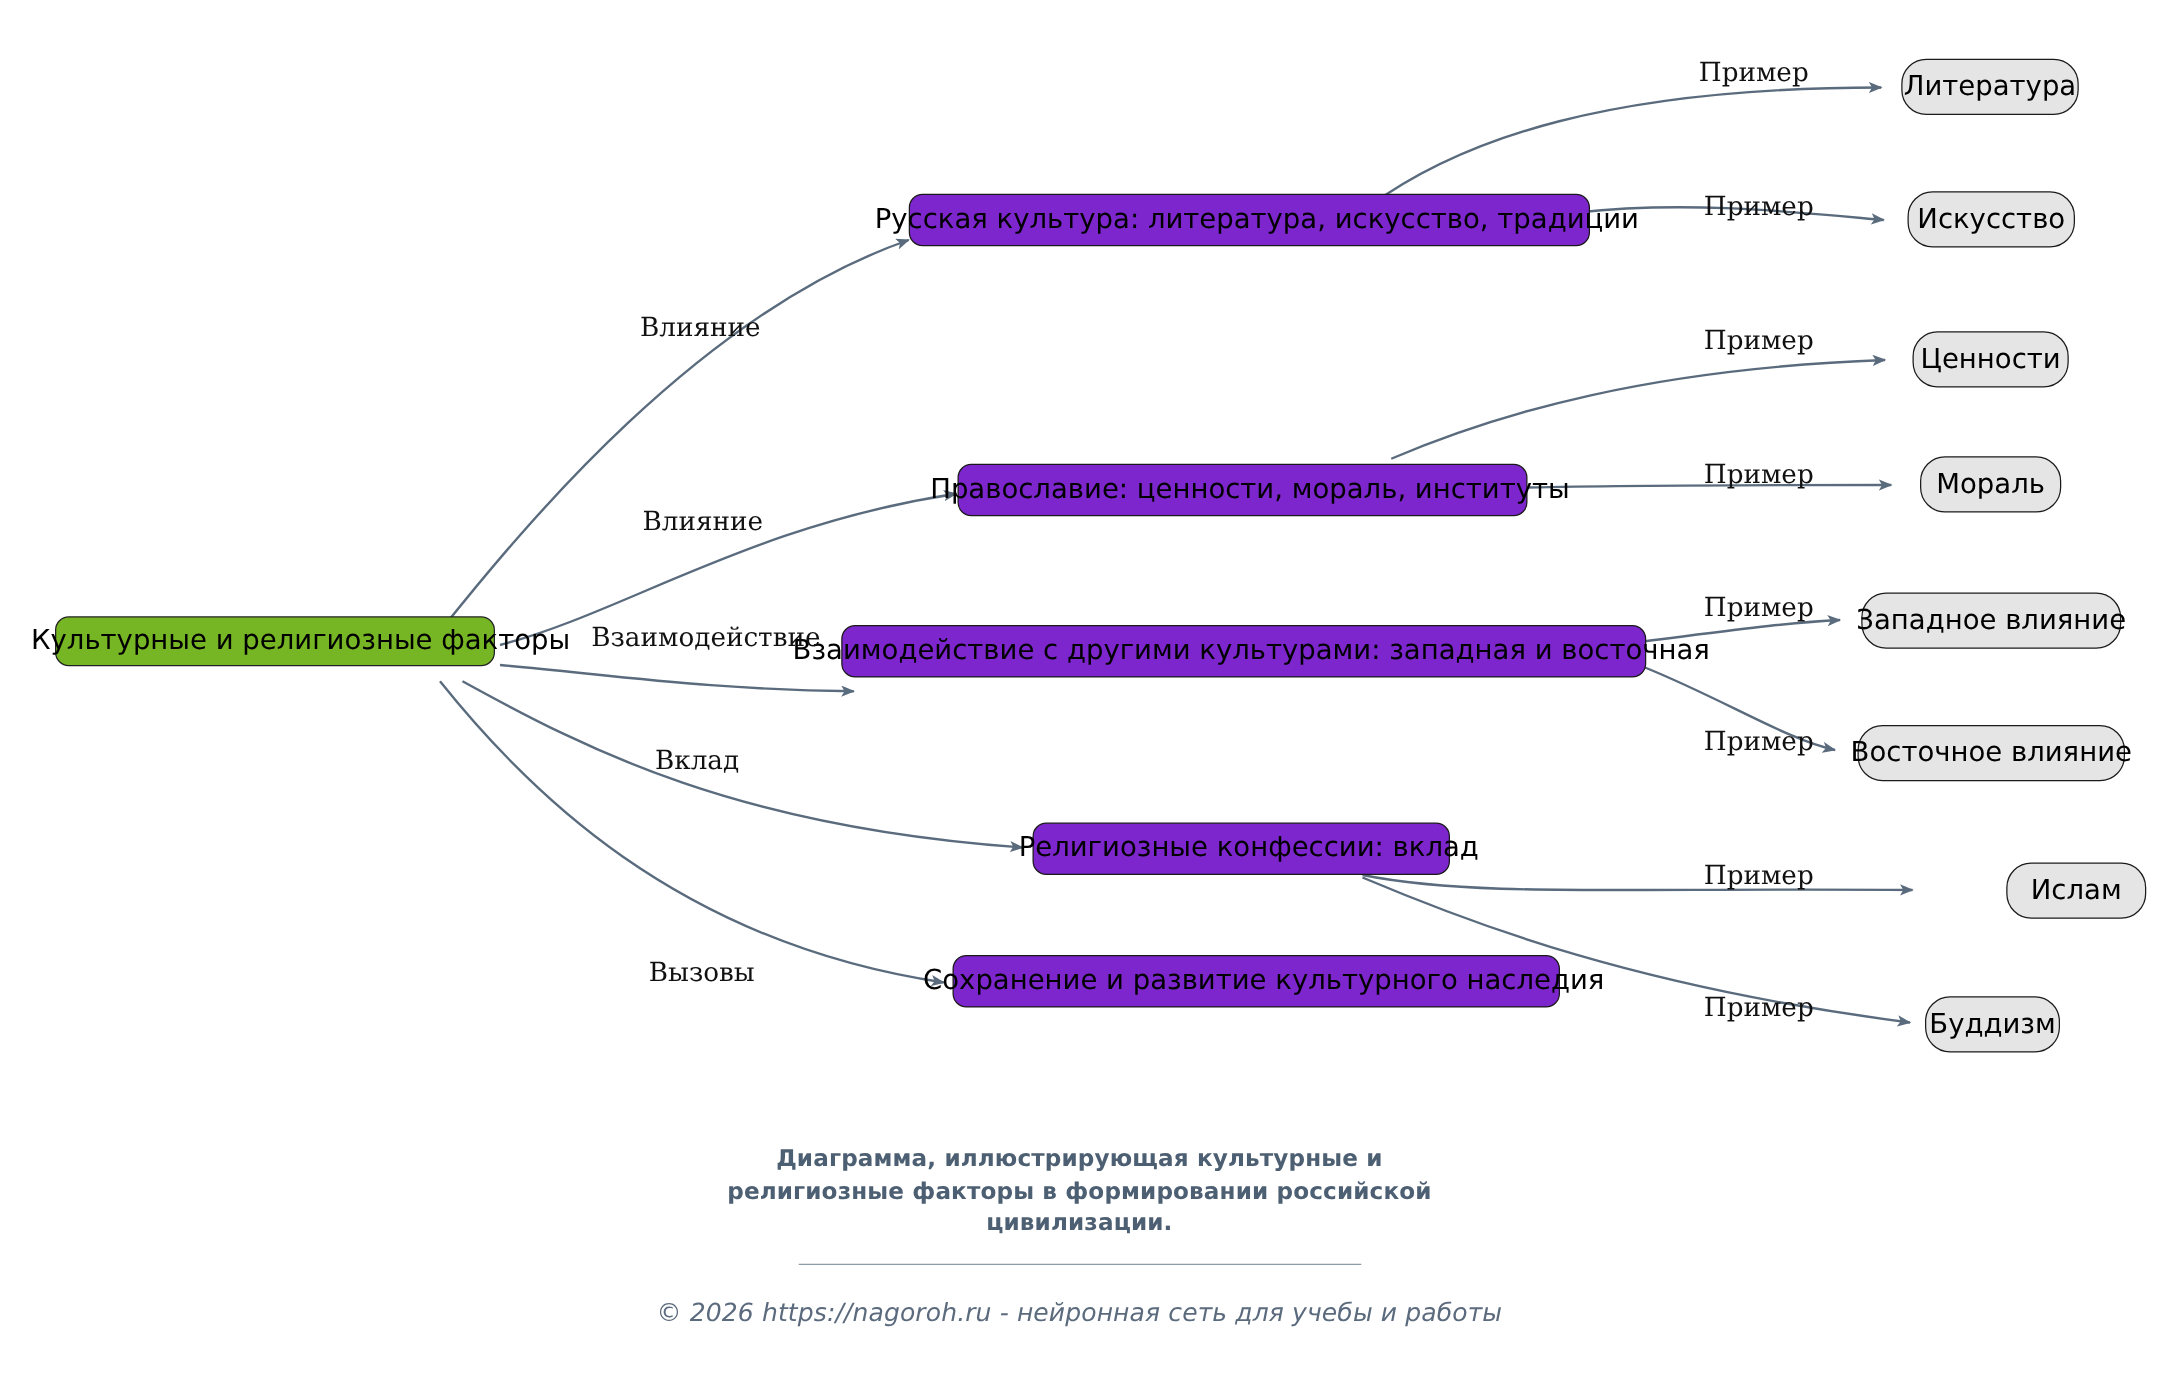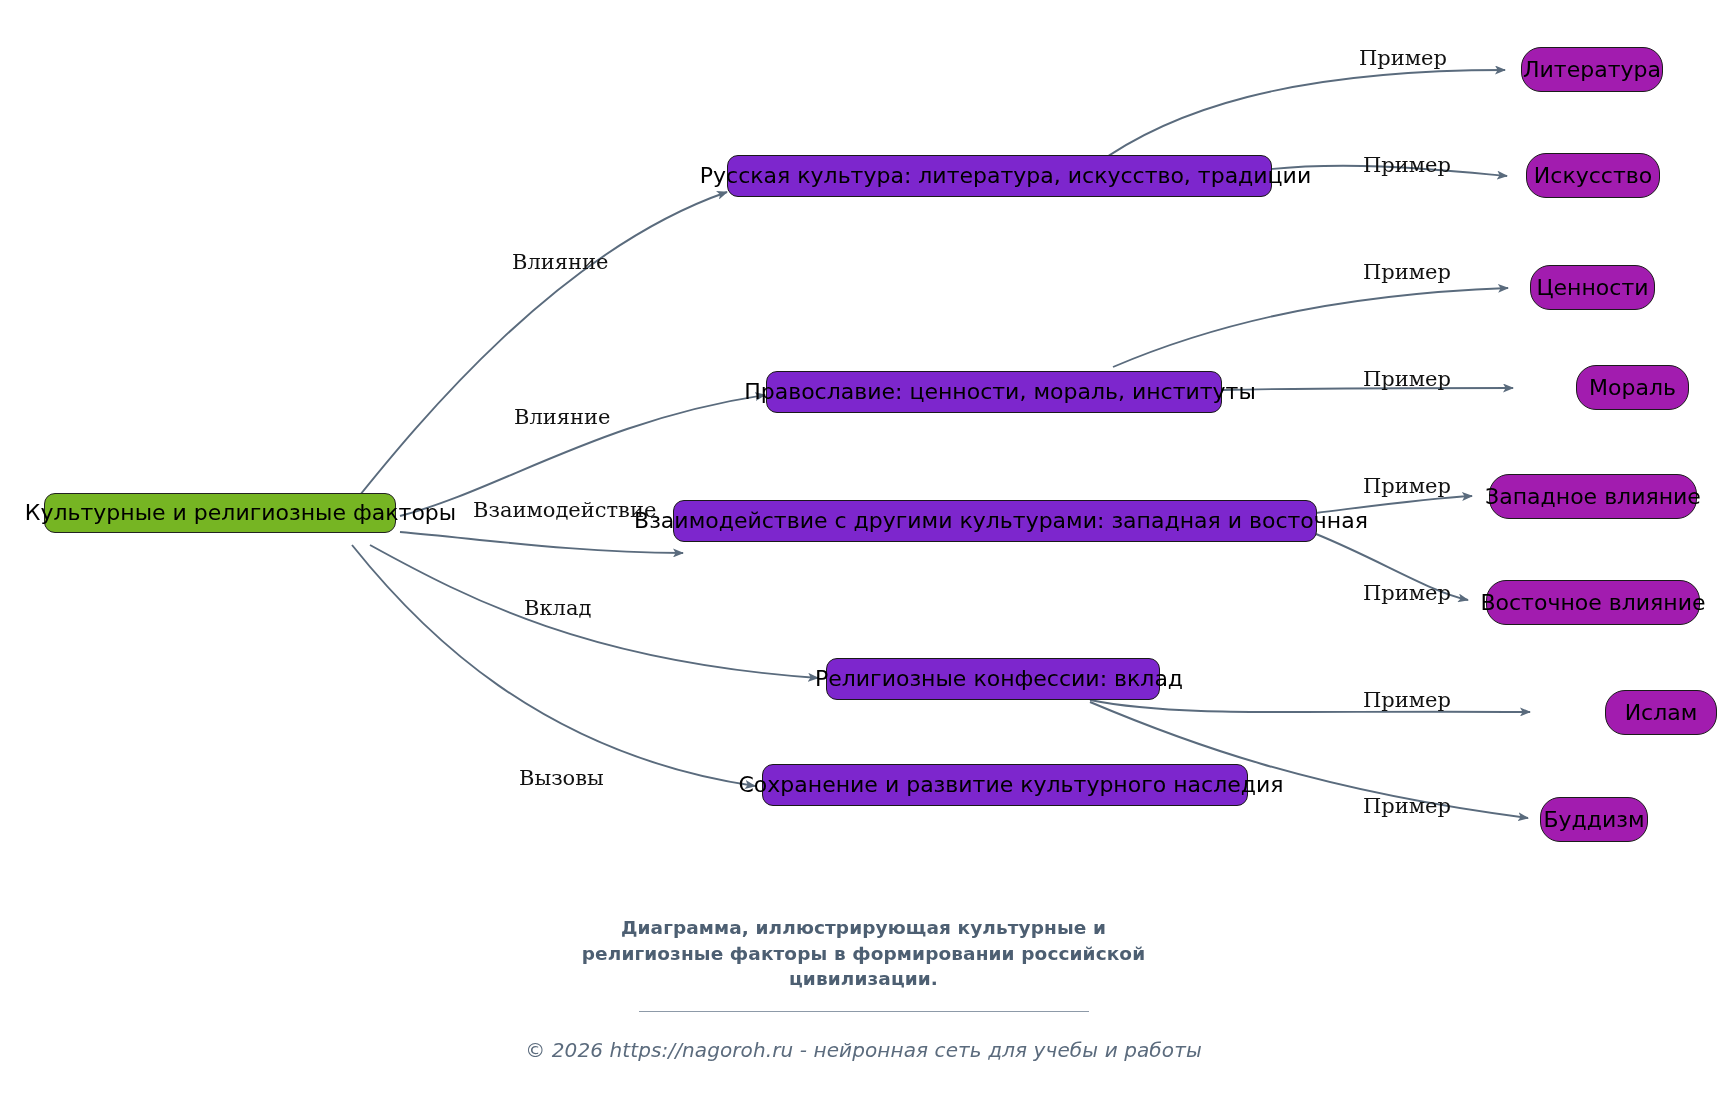--- a/index.html
+++ b/index.html
@@ -53,21 +53,21 @@
     background: #7d26cd;
     border: 1.6px solid #191919;
     border-radius: 11px;
     color: #000000;
     font-size: 22px;
     font-family: "DejaVu Sans", sans-serif;
     padding-left: 12px;
   }
 
   .node-leaf {
-    background: #a21caf;
+    background: #e5e5e5;
     border: 1.8px solid #1b1b1b;
     border-radius: 20px;
     color: #000000;
     font-size: 22px;
     font-family: "DejaVu Sans", sans-serif;
   }
 
   .edge-label {
     position: absolute;
     font-family: "DejaVu Serif", serif;
@@ -170,21 +170,21 @@
   </div>
 
   <div class="node node-leaf" style="left:1526px; top:153px; width:134px; height:45px;">
     <span>Искусство</span>
   </div>
 
   <div class="node node-leaf" style="left:1530px; top:265px; width:125px; height:45px;">
     <span>Ценности</span>
   </div>
 
-  <div class="node node-leaf" style="left:1536px; top:365px; width:113px; height:45px;margin-left:40px;">
+  <div class="node node-leaf" style="left:1536px; top:365px; width:113px; height:45px;">
     <span>Мораль</span>
   </div>
 
   <div class="node node-leaf" style="left:1489px; top:474px; width:208px; height:45px;">
     <span>Западное влияние</span>
   </div>
 
   <div class="node node-leaf" style="left:1486px; top:580px; width:214px; height:45px;">
     <span>Восточное влияние</span>
   </div>

